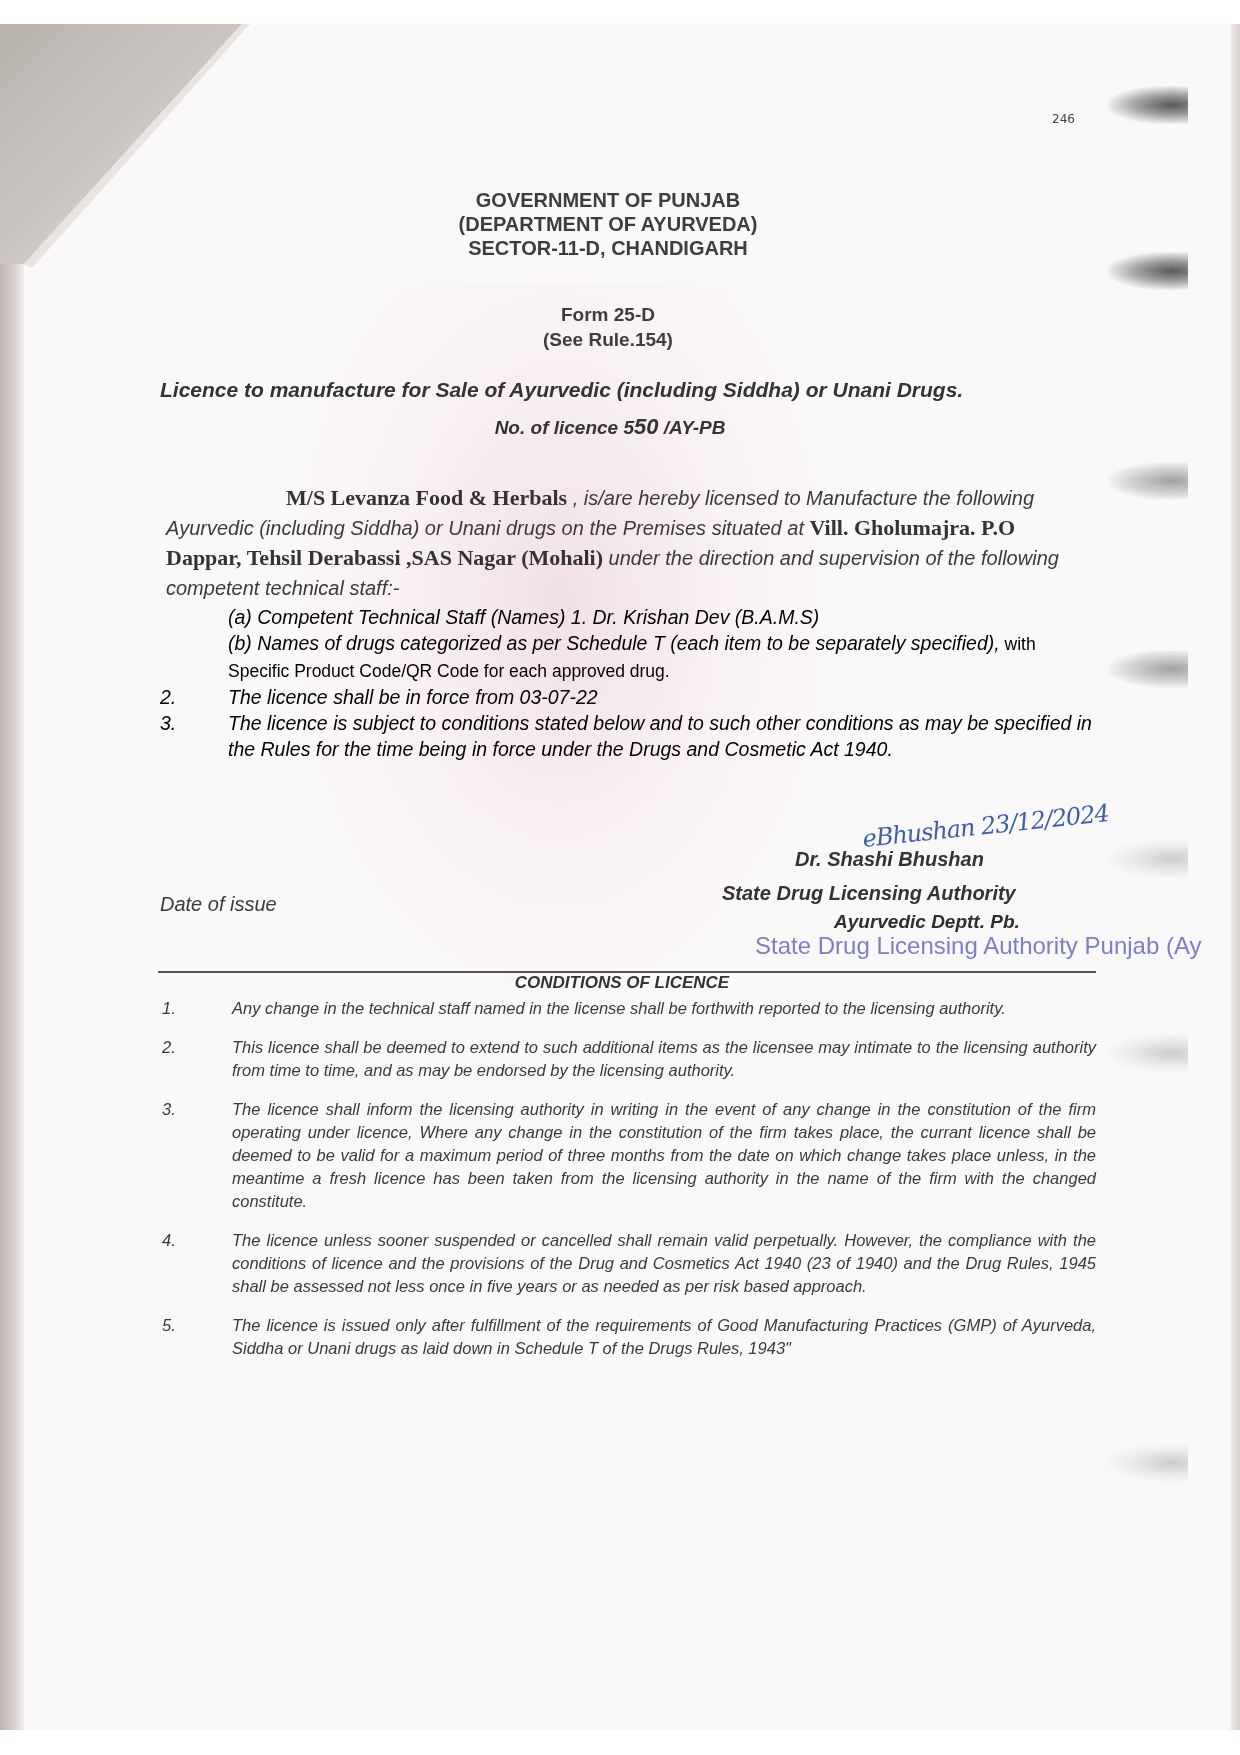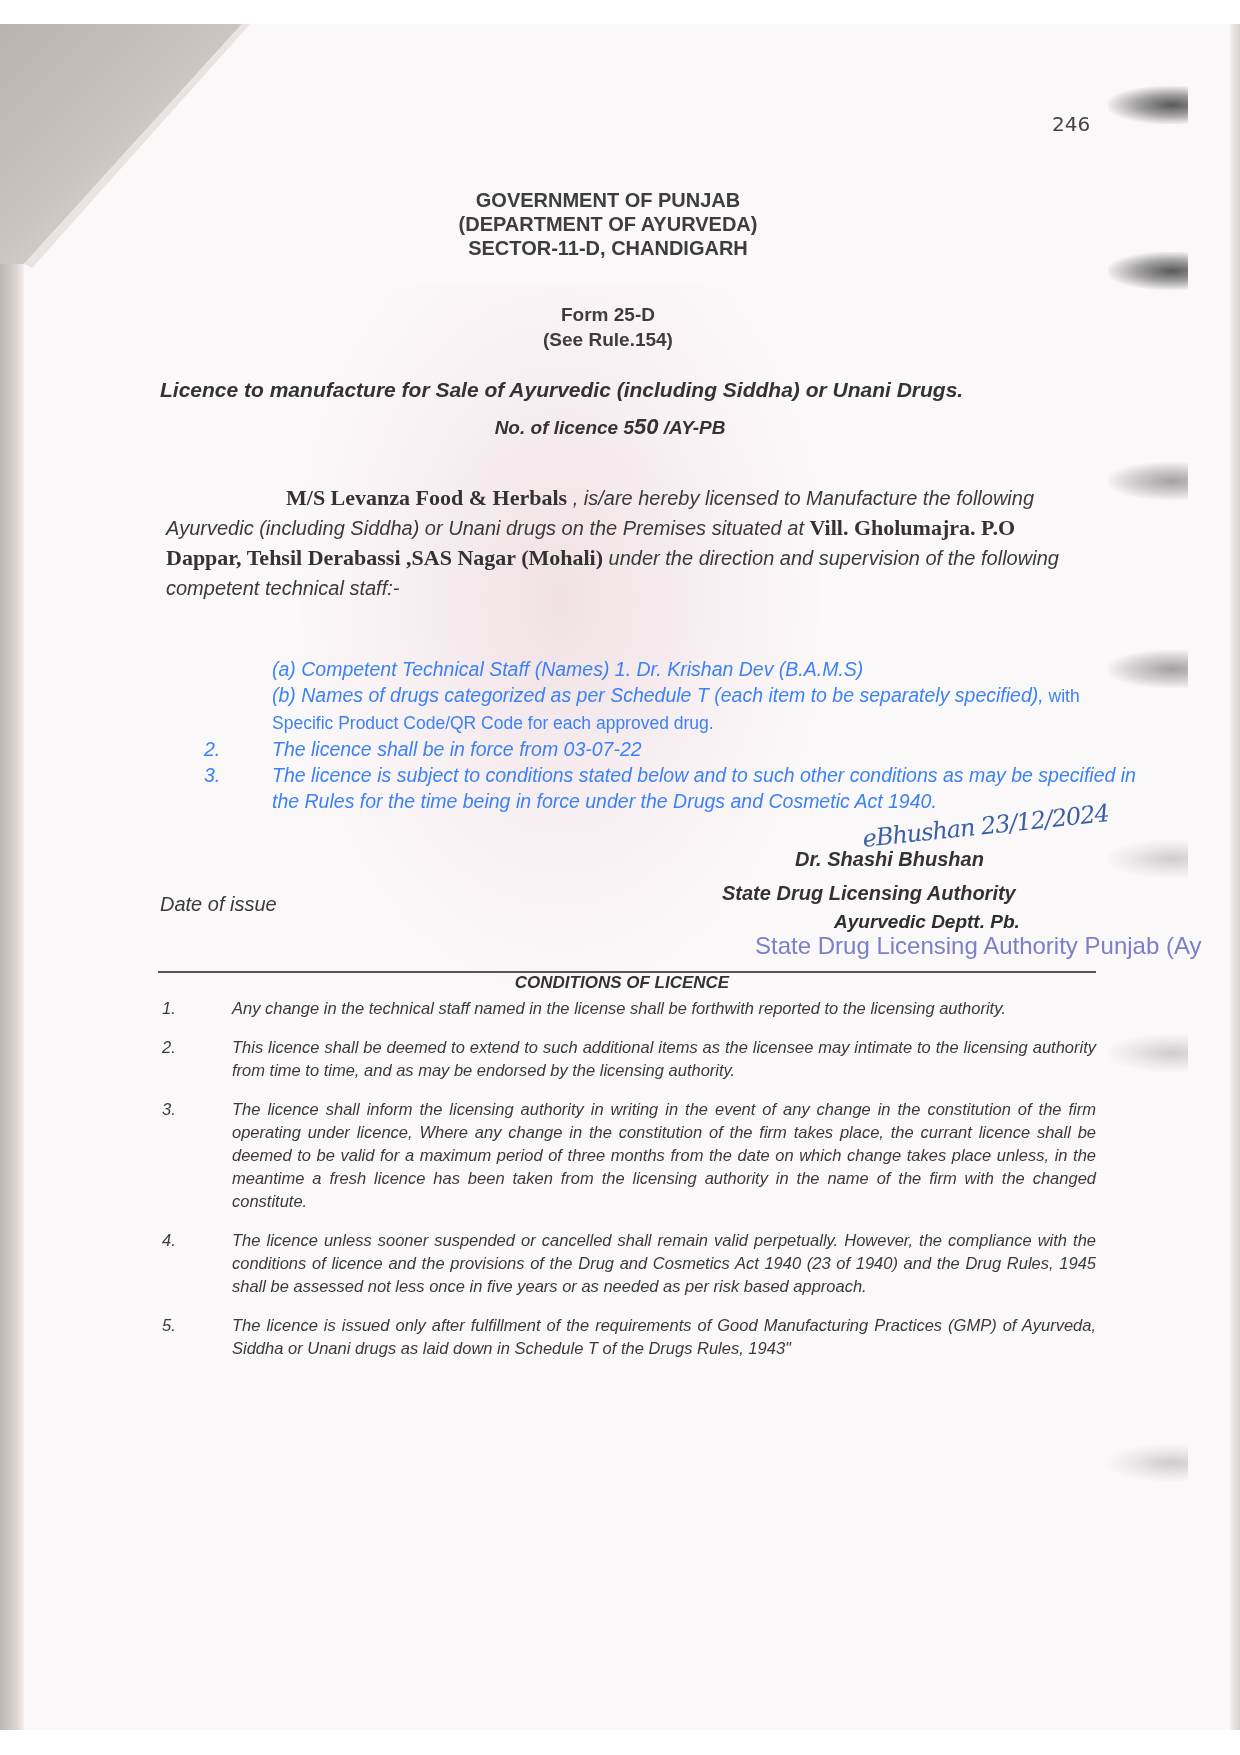--- a/index.html
+++ b/index.html
@@ -36,21 +36,21 @@
   }
   .smudge.light { background: radial-gradient(ellipse at 80% 50%, rgba(90,90,90,.55) 0%, rgba(120,120,120,.3) 45%, rgba(150,150,150,0) 75%); }
   .smudge.faint { background: radial-gradient(ellipse at 80% 50%, rgba(120,120,120,.35) 0%, rgba(150,150,150,.15) 45%, rgba(180,180,180,0) 75%); }
   .pink-haze {
     position: absolute; left: 300px; top: 260px; width: 520px; height: 700px;
     background: radial-gradient(ellipse at 50% 45%, rgba(232,205,210,.55) 0%, rgba(240,220,225,.25) 45%, rgba(250,245,246,0) 75%);
     pointer-events: none;
   }
 
   .page-num {
-    position: absolute; left: 1052px; top: 112px; font-size: 20px; color: #444;
+    position: absolute; left: 1052px; top: 112px; font-size: 12px; color: #444;
     font-family: "DejaVu Sans", sans-serif;
   }
   .hdr { position: absolute; left: 0; width: 1240px; text-align: center; }
   .gov { top: 188px; font-weight: bold; font-size: 20px; line-height: 24px; color: #3d3d3d; left: -12px; }
   .form { top: 302px; font-weight: bold; font-size: 19px; line-height: 25px; color: #3d3d3d; left: -12px; }
   .title {
     position: absolute; left: 160px; top: 378px; width: 930px;
     font-weight: bold; font-style: italic; font-size: 21px; color: #333;
   }
   .licno {
@@ -60,21 +60,21 @@
   .licno .num { font-size: 22px; }
 
   .body-para {
     position: absolute; left: 166px; top: 483px; width: 930px;
     font-size: 20px; line-height: 30px; font-style: italic; color: #3a3a3a;
   }
   .body-para .firm { font-family: "Liberation Serif", serif; font-weight: bold; font-style: normal; font-size: 22px; color: #333; }
   .body-para .addr { font-family: "Liberation Serif", serif; font-weight: bold; font-style: normal; font-size: 22px; color: #333; }
   .indent { display: inline-block; width: 120px; }
 
-  .items { position: absolute; left: 160px; top: 656px; width: 940px; font-style: italic; font-size: 19.5px; line-height: 26px; color: #3b82f6; margin-left: 44px; }
+  .items { position: absolute; left: 160px; top: 604px; width: 940px; font-style: italic; font-size: 19.5px; line-height: 26px; color: #000000; }
   .item { position: relative; padding-left: 68px; }
   .item .n { position: absolute; left: 0; }
   .item .plain { font-style: normal; font-family: "Liberation Sans Narrow", "Liberation Sans", sans-serif; font-size: 17.5px; }
 
   .sig-script {
     position: absolute; left: 862px; top: 812px; font-family: "DejaVu Serif", serif; font-style: italic;
     font-size: 24px; color: #3b5fa8; transform: rotate(-6deg); letter-spacing: -1px;
   }
   .sig-name { position: absolute; left: 795px; top: 848px; font-weight: bold; font-style: italic; font-size: 20px; color: #333; }
   .sig-role { position: absolute; left: 722px; top: 882px; font-weight: bold; font-style: italic; font-size: 20px; color: #333; }

